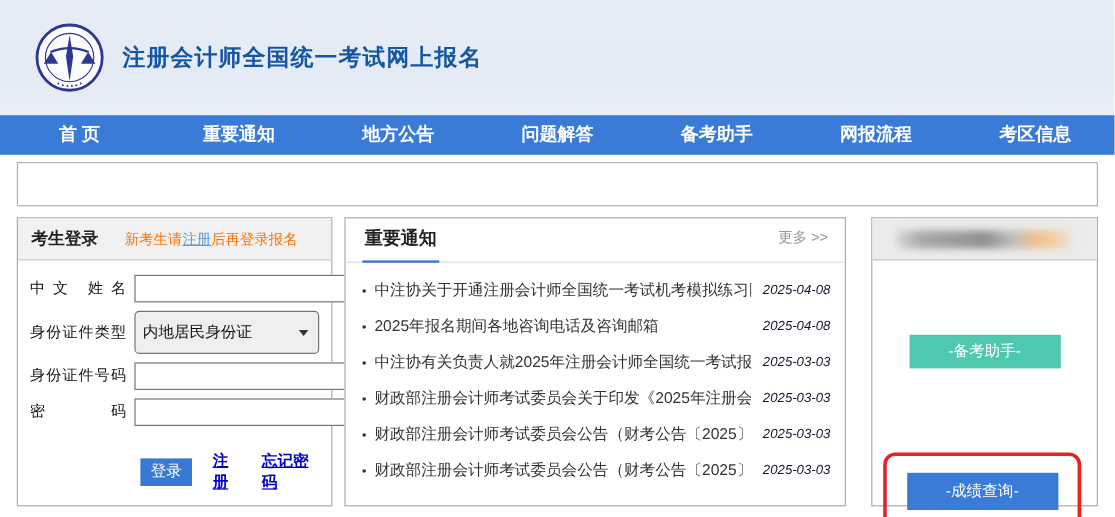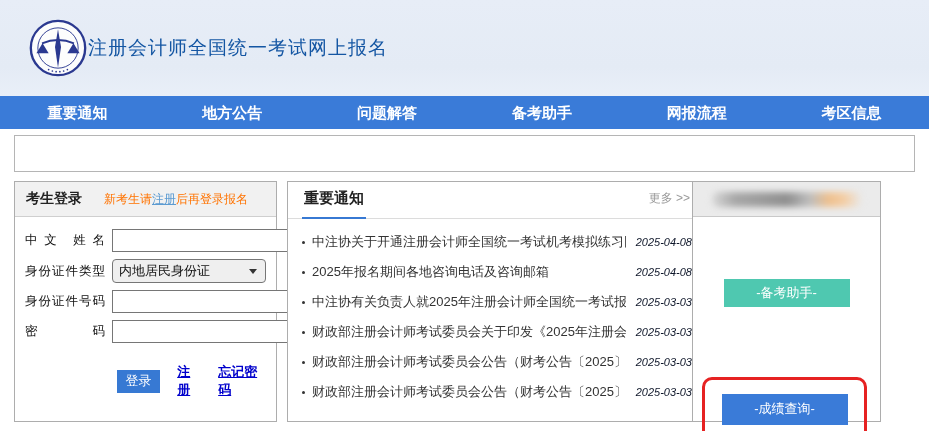--- a/index.html
+++ b/index.html
@@ -9,21 +9,21 @@
     font-family:"Liberation Sans","DejaVu Sans",sans-serif; background:#fff;
   }
   
   .top-header {
     position:absolute; left:0; top:0; width:929px; height:96px;
     background:linear-gradient(180deg,#e7edf7 0%,#e4ebf5 70%,#e9eff8 100%);
     display:flex; align-items:center; padding-left:28px;
   }
   .logo { width:60px; height:60px; flex:0 0 auto; }
   .site-title {
-    font-size:19px; font-weight:normal; color:#1456a3;
+    margin-left:14px; font-size:19px; font-weight:bold; color:#1456a3;
     letter-spacing:1px;
   }
   
   .nav {
     position:absolute; left:0; top:96px; width:929px; height:33px;
     background:#3a7bd8; display:flex;
   }
   .nav-item {
     flex:1; text-align:center; line-height:33px; color:#fff;
     font-size:15px; font-weight:bold; cursor:pointer; text-decoration:none;
@@ -48,21 +48,21 @@
   .form-row { display:flex; align-items:center; margin-bottom:7px; }
   .form-label {
     width:80px; flex:0 0 auto; font-size:12.5px; color:#111;
     text-align:justify; text-align-last:justify; margin-right:7px;
   }
   .form-input {
     flex:1; height:23px; border:1px solid #767676; background:#fff;
     font-size:13px; padding:0 4px; outline:none;
   }
   .form-select {
-    flex:1; height:24px; border:1px solid #767676; background:#efefef;
+    flex:1; height:36px; border:1px solid #767676; background:#efefef;
     border-radius:4px; display:flex; align-items:center; padding:0 6px;
     font-size:13px; color:#111; cursor:pointer;
   }
   .form-select .sel-text { flex:1; }
   .caret-down {
     width:0; height:0; border-left:4px solid transparent;
     border-right:4px solid transparent; border-top:5px solid #333; margin-right:2px;
   }
   .login-actions { display:flex; align-items:center; margin:20px 0 0 92px; }
   .btn-login {
@@ -85,21 +85,21 @@
   }
   .notice-more { font-size:12px; color:#999; padding-bottom:11px; cursor:pointer; text-decoration:none; }
   .notice-list { padding:8px 12px 0 14px; }
   .notice-item { display:flex; align-items:center; height:30px; cursor:pointer; }
   .bullet { width:3px; height:3px; background:#333; border-radius:50%; margin-right:7px; flex:0 0 auto; }
   .notice-text {
     flex:1; font-size:13px; color:#333; white-space:nowrap; overflow:hidden;
   }
   .notice-date { font-size:11px; color:#0f172a; margin-left:10px; flex:0 0 auto;font-style:italic; }
   
-  .side-panel { left:692px; width:189px; }
+  .side-panel { left:726px; width:189px; }
   .side-head {
     height:35px; background:#ebebeb; border-bottom:1px solid #c9c9c9;
     display:flex; align-items:center; justify-content:center;
   }
   .redacted-blur {
     width:150px; height:15px; border-radius:7px;
     background:linear-gradient(90deg,#d8d8d8 0%,#a8a8a8 15%,#9a9a9a 35%,#8f8f8f 50%,#bdbdbd 65%,#eec08e 78%,#f3cda4 88%,#e9e9e9 100%);
     filter:blur(3px);
   }
   .side-body { position:relative; height:204px; }
@@ -134,20 +134,21 @@
         <circle cx="30" cy="57.2" r="0.9"></circle>
           <circle cx="34" cy="57.2" r="0.9"></circle>
         <circle cx="38" cy="56.5" r="0.9"></circle>
           <circle cx="42" cy="55" r="0.9"></circle>
       </g>
     </svg>
     <div class="site-title">注册会计师全国统一考试网上报名</div>
   </div>
 
   <div class="nav">
+    <a class="nav-item">首 页</a>
     <a class="nav-item">重要通知</a>
     <a class="nav-item">地方公告</a>
     <a class="nav-item">问题解答</a>
     <a class="nav-item">备考助手</a>
     <a class="nav-item">网报流程</a>
     <a class="nav-item">考区信息</a>
   </div>
 
   <div class="banner-box"></div>
 

